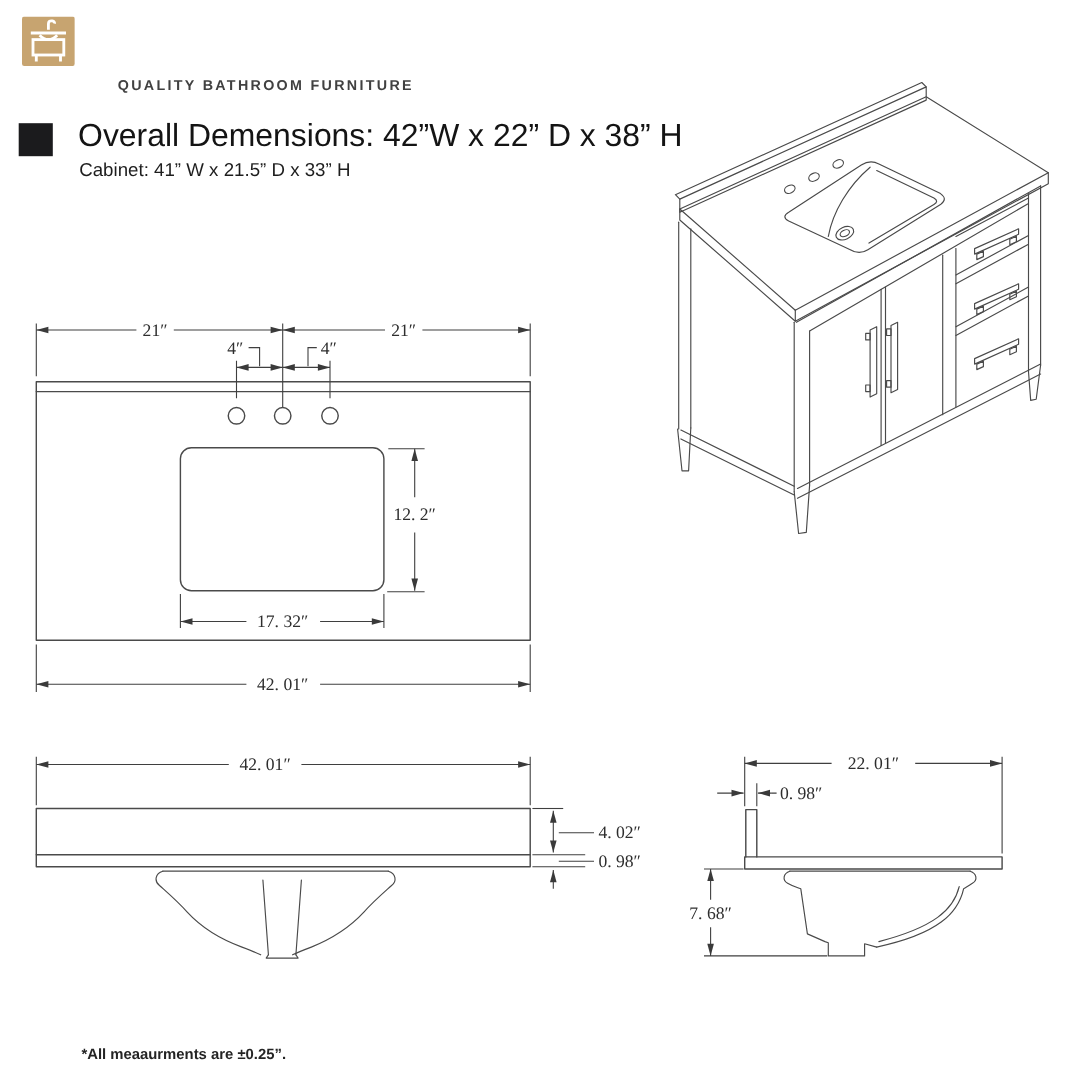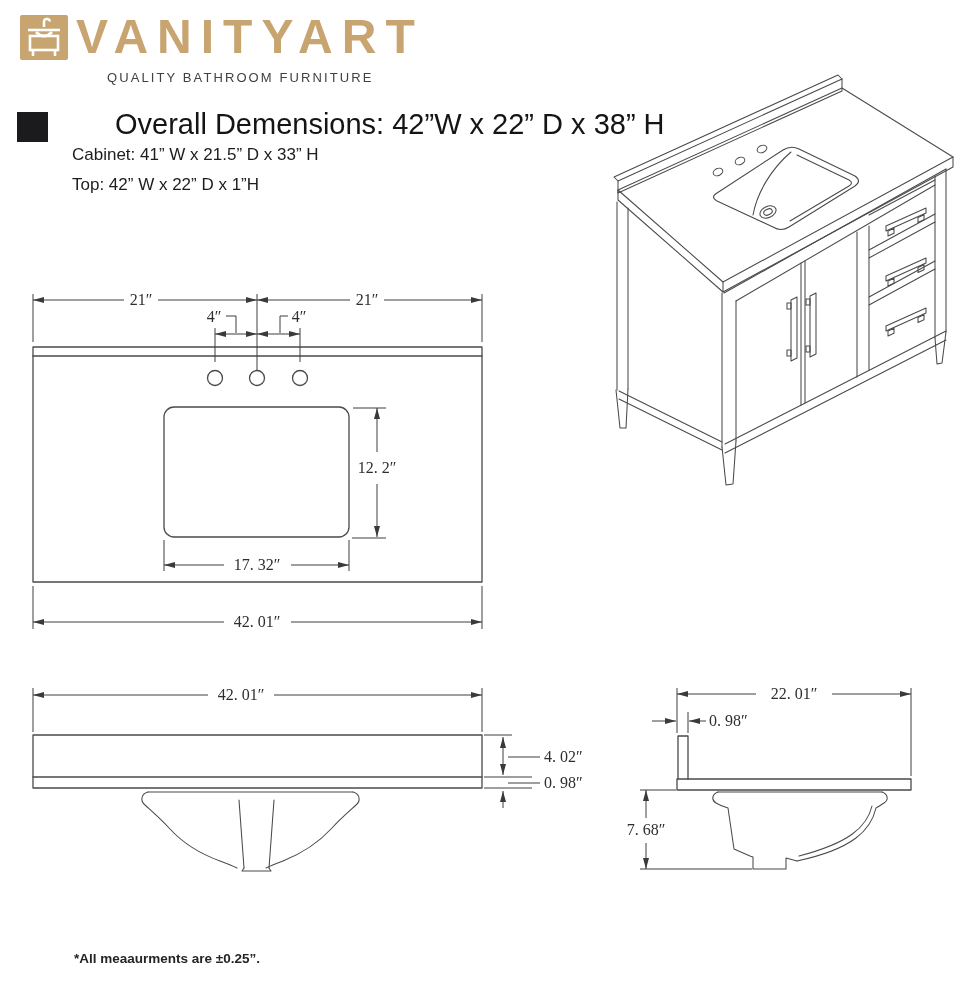--- a/index.html
+++ b/index.html
@@ -1,22 +1,22 @@
 <!DOCTYPE html>
 <html><head>
 <meta charset="utf-8">
 <style>
   html,body{margin:0;padding:0;background:#ffffff;}
   .page{position:relative;width:972px;height:990px;background:#ffffff;overflow:hidden;
         font-family:"Liberation Sans",sans-serif;color:#1c1c1c;}
   .abs{position:absolute;}
   .brand-name{font-size:48px;font-weight:700;letter-spacing:9px;color:#c7a470;line-height:1;}
-  .brand-tagline{font-size:13px;letter-spacing:2.1px;color:#414141;font-weight:400;}
+  .brand-tagline{font-size:13px;letter-spacing:2.1px;color:#414141;font-weight:700;}
   .bullet{width:31px;height:30px;background:#1b1b1d;}
-  .spec-overall{font-size:29px;color:#141414;line-height:1.2;margin-left:44px;}
+  .spec-overall{font-size:29px;color:#141414;line-height:1.2;}
   .spec-line{font-size:17px;color:#1d1d1d;line-height:1.2;}
   .footnote{font-size:13.5px;color:#242424;font-weight:bold;}
   
   .outline{stroke:#4a4a4a;stroke-width:1.3;fill:none;stroke-linejoin:round;stroke-linecap:round;}
   .thin{stroke:#4a4a4a;stroke-width:1.05;fill:none;stroke-linejoin:round;stroke-linecap:round;}
   .dim{stroke:#3f3f3f;stroke-width:1;fill:none;}
   .dimtext{font-family:"Liberation Serif","DejaVu Serif",serif;font-size:16px;fill:#2e2e2e;}
 </style>
 </head>
 <body>
@@ -37,27 +37,25 @@
   <svg class="abs" style="left:20px;top:15px" width="48" height="46" viewBox="0 0 48 46">
     <rect x="0" y="0" width="48" height="45" rx="2" fill="#c7a470"></rect>
     <g stroke="#ffffff" stroke-width="2.6" fill="none">
       <path d="M24,12 L24,7 Q24,3.5 27.5,4 Q30,4.5 29.5,6.5"></path>
       <path d="M8,15 H40"></path>
       <path d="M16,17 Q24,25 32,17"></path>
       <rect x="10" y="21" width="28" height="14"></rect>
       <path d="M13,35 V41 M35,35 V41"></path>
     </g>
   </svg>
-  <div class="abs brand-name" style="left:76px;top:13px">VANITYART</div>
   <div class="abs brand-tagline" style="left:107px;top:70px">QUALITY BATHROOM FURNITURE</div>
 
   <div class="abs bullet" style="left:17px;top:112px"></div>
   <div class="abs spec-overall" style="left:71px;top:107px">Overall Demensions: 42”W x 22” D x 38” H</div>
   <div class="abs spec-line" style="left:72px;top:145px">Cabinet: 41” W x 21.5” D x 33” H</div>
-  <div class="abs spec-line" style="left:72px;top:175px">Top: 42” W x 22” D x 1”H</div>
 
   <svg class="abs" style="left:595px;top:70px" width="375" height="425" viewBox="595 70 375 425">
     <g class="thin">
 
       <g>
         <path d="M618,181 L842,79 L842,91 L618,193 Z"></path>
         <path d="M618,181 L614,177 L838,75 L842,79"></path>
       </g>
 
       <g>

